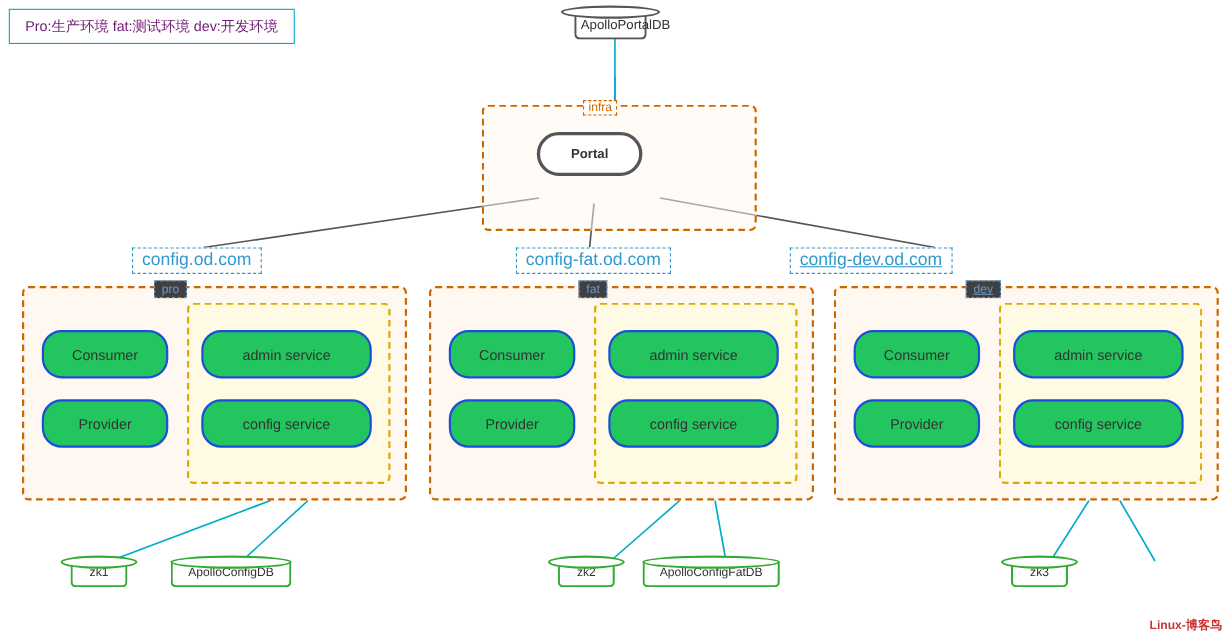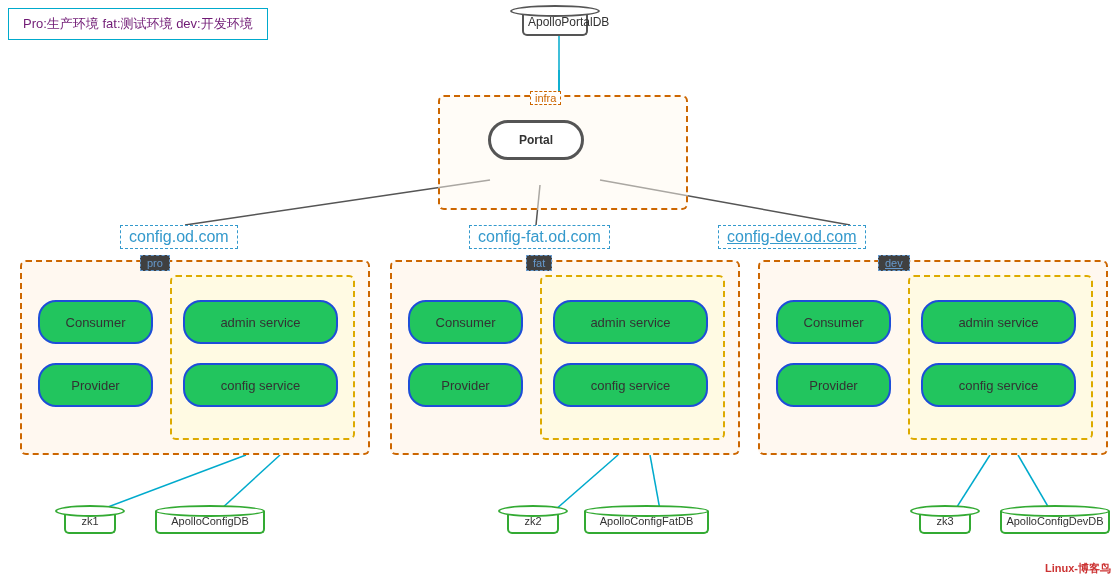--- a/index.html
+++ b/index.html
@@ -253,19 +253,15 @@
   <div class="green-db" style="top:505px; left:584px;">
     <div class="green-db-top" style="width:125px;"></div>
     <div class="green-db-body" style="width:125px;">ApolloConfigFatDB</div>
   </div>
 
   <div class="green-db" style="top:505px; left:910px;">
     <div class="green-db-top"></div>
     <div class="green-db-body">zk3</div>
   </div>
 
-  <div class="green-db" style="top:505px; left:1000px;">
-    <div class="green-db-top" style="width:110px;"></div>
-    <div class="green-db-body" style="width:110px;">ApolloConfigDevDB</div>
-  </div>
 
   <div class="watermark">Linux-博客鸟</div>
 </div>
 
 </body></html>

